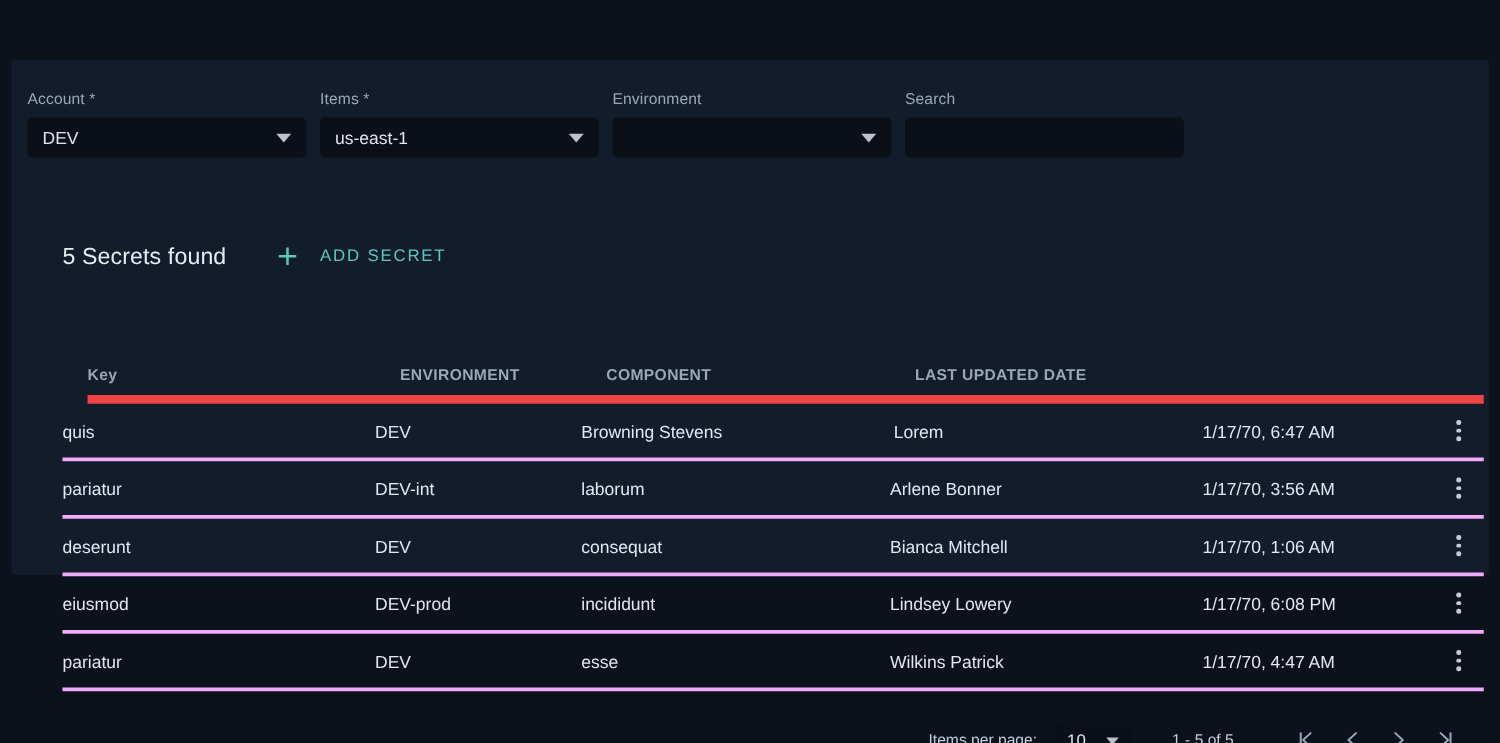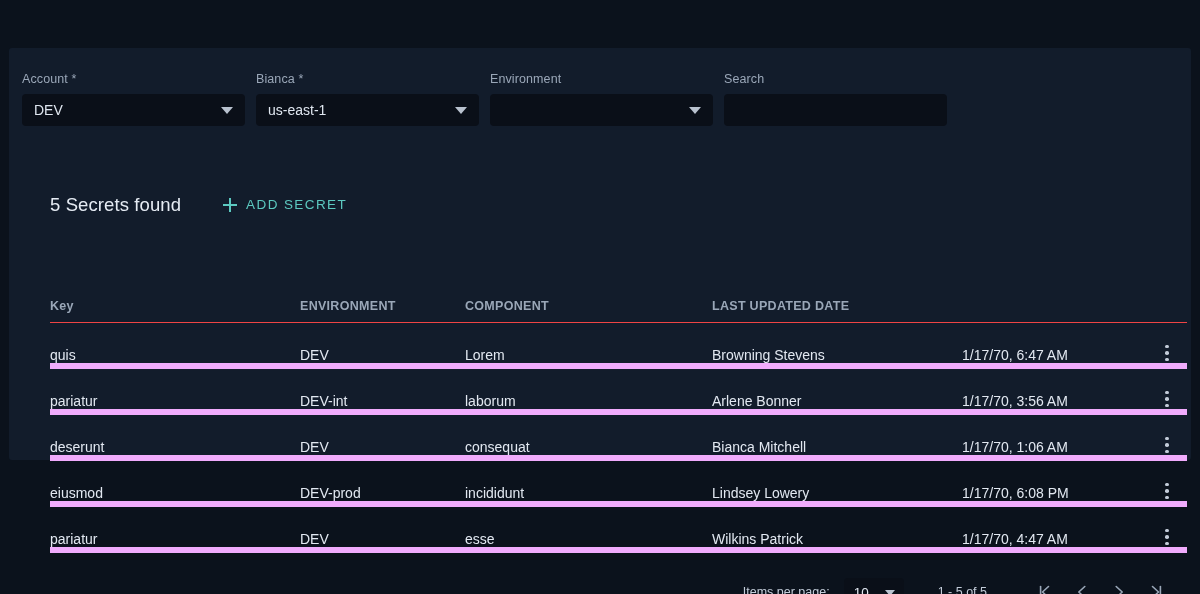--- a/index.html
+++ b/index.html
@@ -81,21 +81,21 @@
   .count-title {
     font-size: 18.5px;
     color: #e6ecf4;
     font-weight: 400;
     letter-spacing: .1px;
   }
   .add-btn {
     margin-left: 40px;
     display: flex;
     align-items: center;
-    gap: 9px;
+    gap: 19px;
     background: transparent;
     border: none;
     cursor: pointer;
     padding: 4px 2px;
   }
   .plus-icon {
     position: relative;
     width: 14px; height: 14px;
     display: inline-block;
   }
@@ -115,28 +115,29 @@
 
   
   .table {
     position: absolute;
     left: 41px;
     top: 240px;
     width: 1137px;
   }
   .trow {
     display: flex;
-    align-items: flex-end;
+    align-items: center;
     height: 46px;
-    border-bottom: 6px solid #f0abfc;
+    border-bottom: 3px solid #f0abfc;
   }
   .thead {
     height: 35px;
-    border-bottom: 1px solid #ef4444;
+    border-bottom: 7px solid #ef4444;
     align-items: flex-end;
+    margin-left: 20px;
   }
   .thead .cell {
     font-size: 12.5px;
     color: #9aa7b8;
     font-weight: bold;
     letter-spacing: .3px;
     padding-bottom: 9px;
   }
   .tbody .cell {
     font-size: 14px;
@@ -224,21 +225,21 @@
 
     <div class="field">
       <label class="field-label"><span>Account</span> <span class="req">*</span></label>
       <div class="control">
         <span class="value">DEV</span>
         <span class="caret"></span>
       </div>
     </div>
 
     <div class="field">
-      <label class="field-label"><span>Bianca</span> <span class="req">*</span></label>
+      <label class="field-label"><span>Items</span> <span class="req">*</span></label>
       <div class="control">
         <span class="value">us-east-1</span>
         <span class="caret"></span>
       </div>
     </div>
 
 
     <div class="field">
       <label class="field-label">Environment</label>
       <div class="control">
@@ -271,22 +272,22 @@
       <div class="cell c-comp">COMPONENT</div>
       <div class="cell c-date">LAST UPDATED DATE</div>
       <div class="cell c-menu"></div>
     </div>
 
     <div class="tbody">
 
       <div class="trow">
         <div class="cell c-key">quis</div>
         <div class="cell c-env">DEV</div>
+        <div class="cell c-by">Browning Stevens</div>
         <div class="cell c-comp">Lorem</div>
-        <div class="cell c-by">Browning Stevens</div>
         <div class="cell c-date">1/17/70, 6:47 AM</div>
         <div class="cell c-menu">
           <button class="kebab">
               <span></span>
               <span></span>
               <span></span>
             </button>
         </div>
       </div>
 

